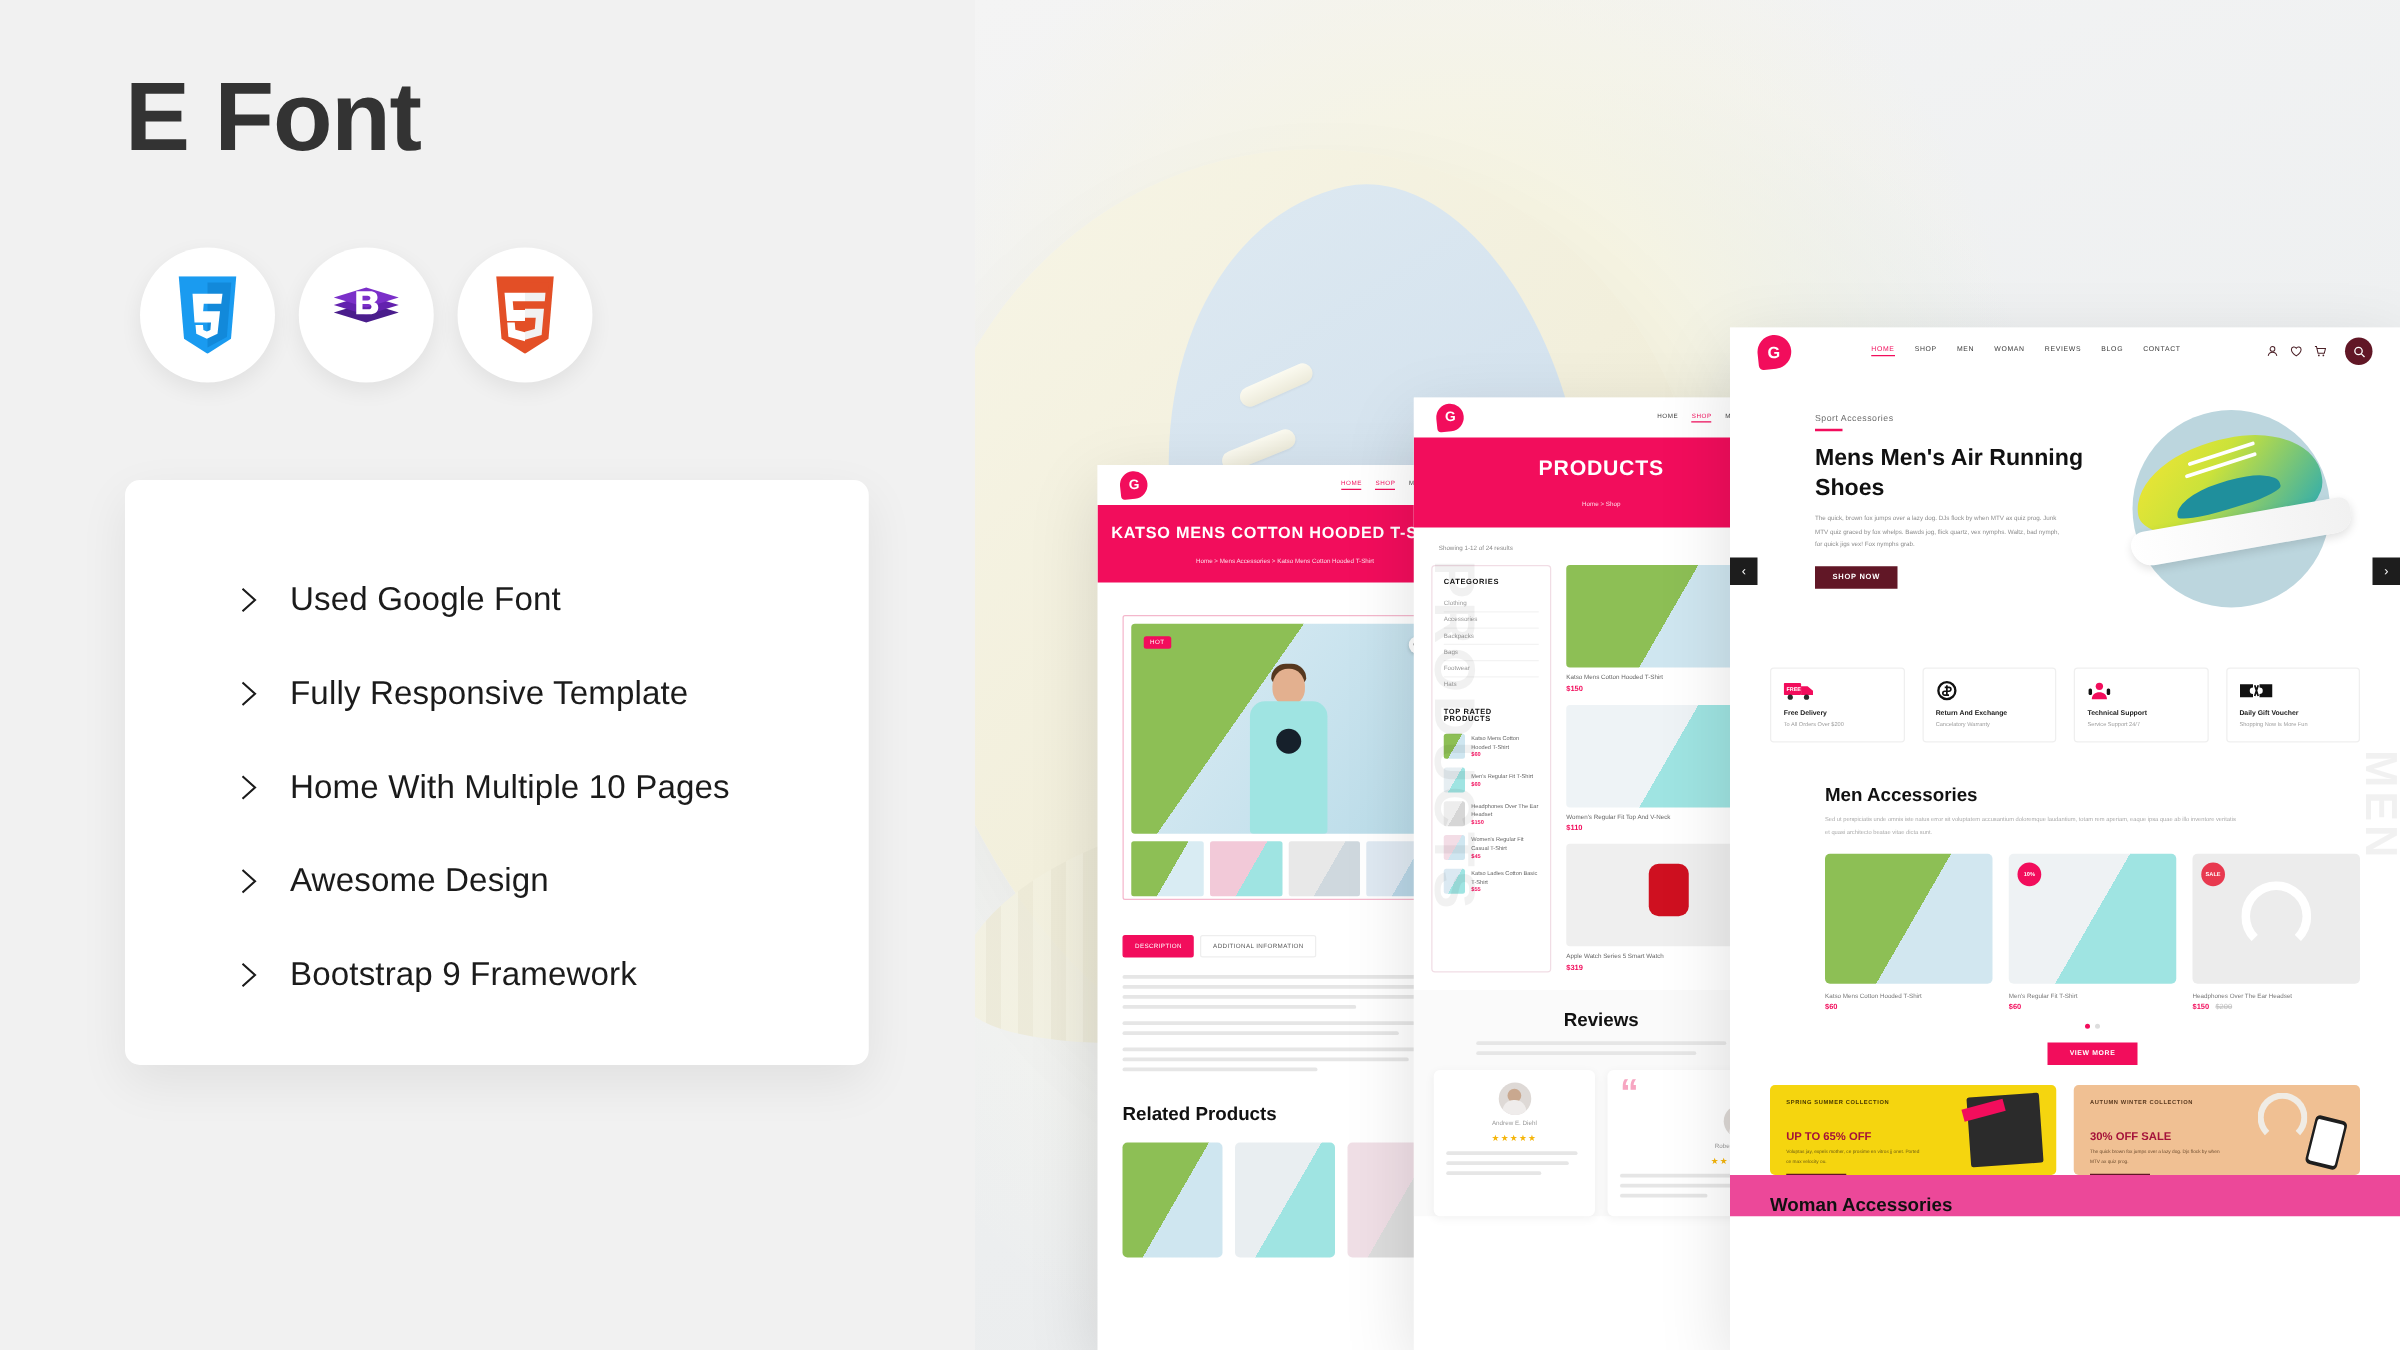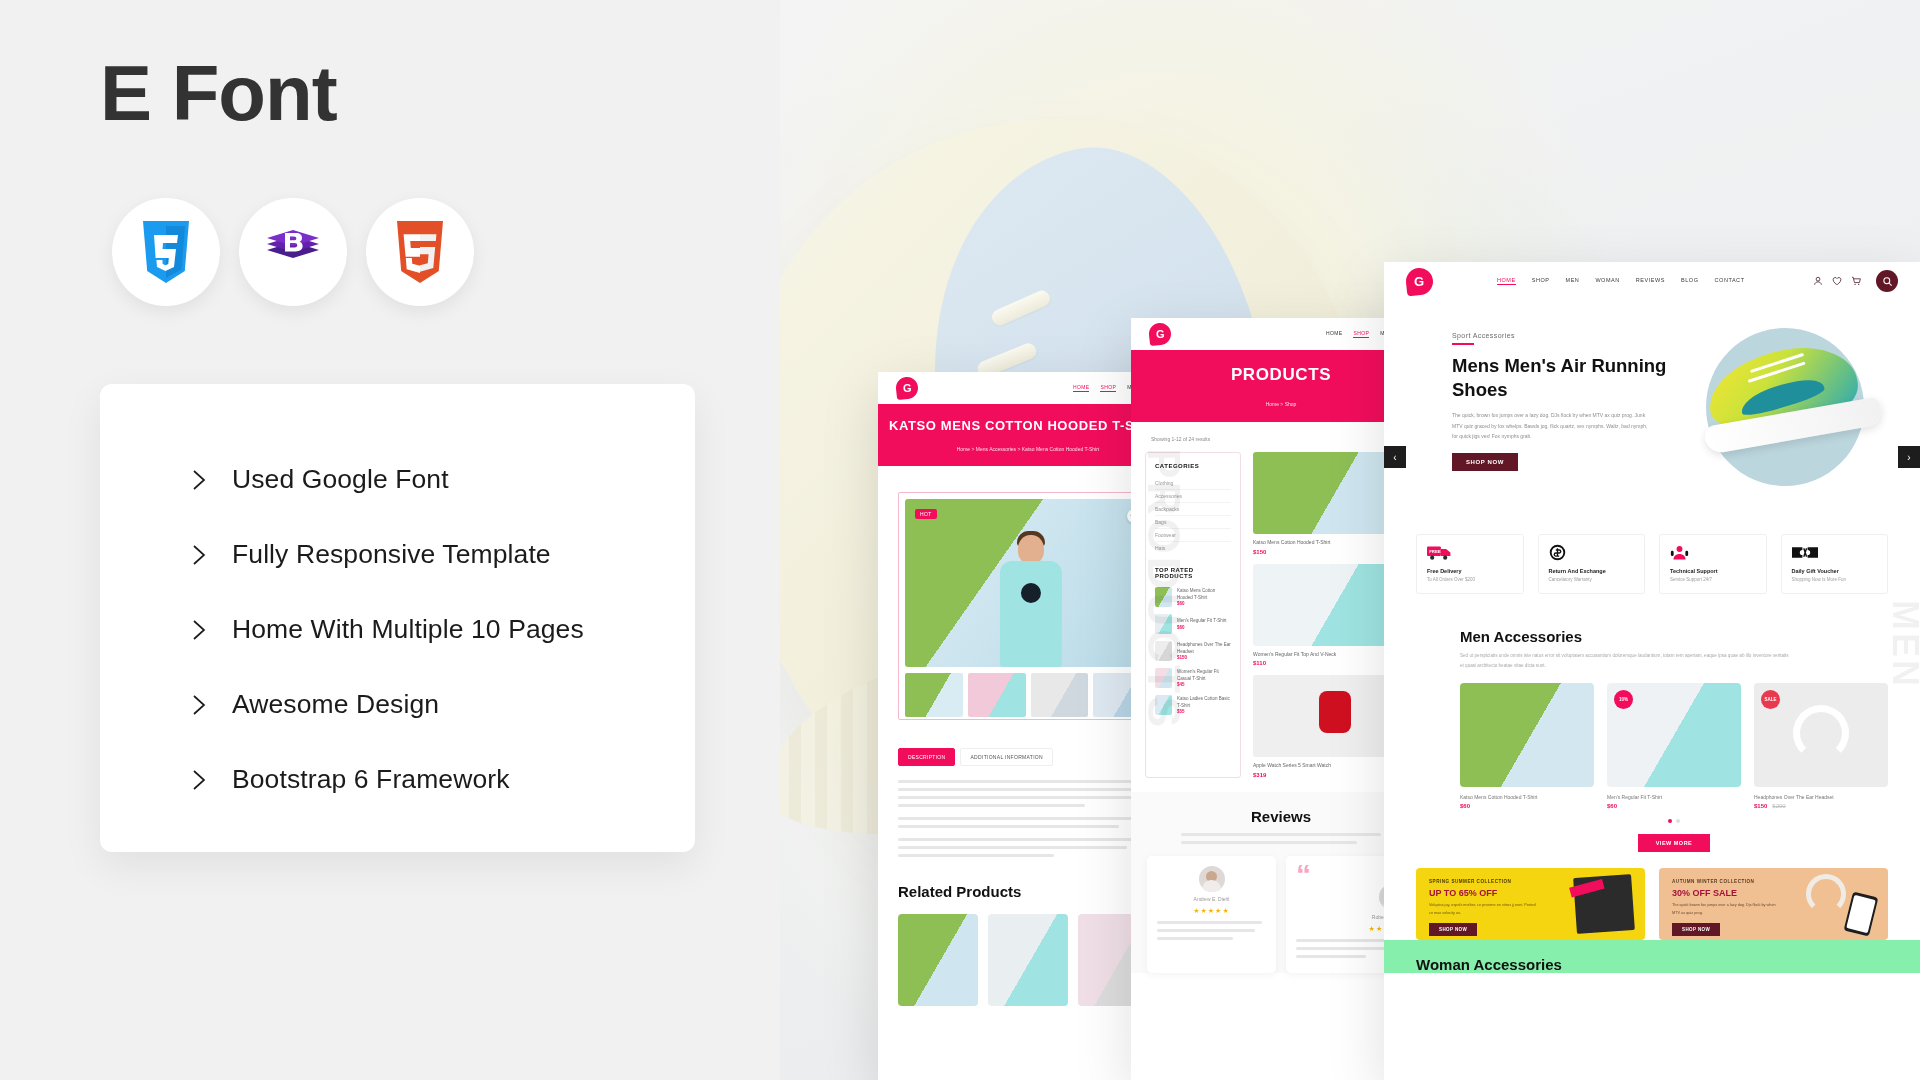--- a/index.html
+++ b/index.html
@@ -275,21 +275,21 @@
   .view-more{
     display:block; width:72px; margin:11px auto 0 auto; background:#f20d5c; color:#fff;
     font-size:5.5px; font-weight:bold; text-align:center; padding:6px 0; letter-spacing:.5px;
   }
   .promo-row{ display:flex; gap:14px; padding:16px 32px 0 32px; background:#fff; }
   .promo{ flex:1; border-radius:4px; padding:11px 13px; position:relative; overflow:hidden; height:72px; }
   .promo.yellow{ background:#f5d50f; }
   .promo.peach{ background:#f0c093; }
   .promo-k{ font-size:4.6px; font-weight:bold; color:#4a3a00; letter-spacing:.5px; }
   .promo.peach .promo-k{ color:#5a3a20; }
-  .promo-h{ font-size:9px; font-weight:bold; color:#a4123a; margin-top:4px; }
+  .promo-h{ font-size:9px; font-weight:bold; color:#a4123a; margin-top:20px; }
   .promo-p{ font-size:3.8px; color:#6b5a14; line-height:2; margin-top:4px; width:108px; }
   .promo.peach .promo-p{ color:#6d4c2e; }
   .promo-btn{
     display:inline-block; background:#611726; color:#fff; font-size:4.5px;
     padding:4px 10px; margin-top:6px; letter-spacing:.4px; font-weight:bold;
   }
   .chalk{
     position:absolute; right:12px; top:8px; width:58px;height:56px;background:#2b2b2b;
     border-radius:2px; transform:rotate(-4deg);
   }
@@ -299,21 +299,21 @@
   }
   .phone{
     position:absolute; right:14px; bottom:6px; width:26px;height:40px;background:#1e1e1e;
     border-radius:4px; transform:rotate(14deg);
   }
   .phone::after{ content:""; position:absolute;left:2px;top:3px;right:2px;bottom:3px;background:#fff;border-radius:2px; }
   .hphone{
     position:absolute; right:42px; top:6px; width:40px;height:40px;
     border:5px solid #f0ece5; border-radius:50%; border-bottom-color:transparent;
   }
-  .sec3-h{ padding:16px 32px 0 32px; font-size:15px; font-weight:bold; color:#111; background:#86efac; }
+  .sec3-h{ padding:16px 32px 0 32px; font-size:15px; font-weight:bold; color:#111; background:#ec4899; }
 </style>
 </head>
 <body>
 
 <div class="bg-photo">
   <div class="shoe-sole"></div>
   <div class="shoe-blue"></div>
   <div class="shoe-lace" style="left:210px;top:300px;transform:rotate(-24deg)"></div>
   <div class="shoe-lace" style="left:196px;top:352px;transform:rotate(-22deg)"></div>
   <div class="shoe-lace" style="left:184px;top:404px;transform:rotate(-20deg)"></div>
@@ -387,21 +387,21 @@
         </svg>
       </span>
     <span class="feature-label">Awesome Design</span>
   </div>
   <div class="feature-item">
     <span class="chev">
         <svg viewBox="0 0 26 26">
           <path d="M8 4l10 9-10 9" fill="none" stroke="#1b1b1b" stroke-width="1.7"></path>
         </svg>
       </span>
-    <span class="feature-label">Bootstrap 6 Framework</span>
+    <span class="feature-label">Bootstrap 9 Framework</span>
   </div>
 </div>
 
 <div class="mock mock-shadow" id="mock-detail">
   <div class="mnav">
     <div class="logo">
         <span>G</span>
       </div>
     <div class="mnav-links">
       <a class="on">HOME</a>

